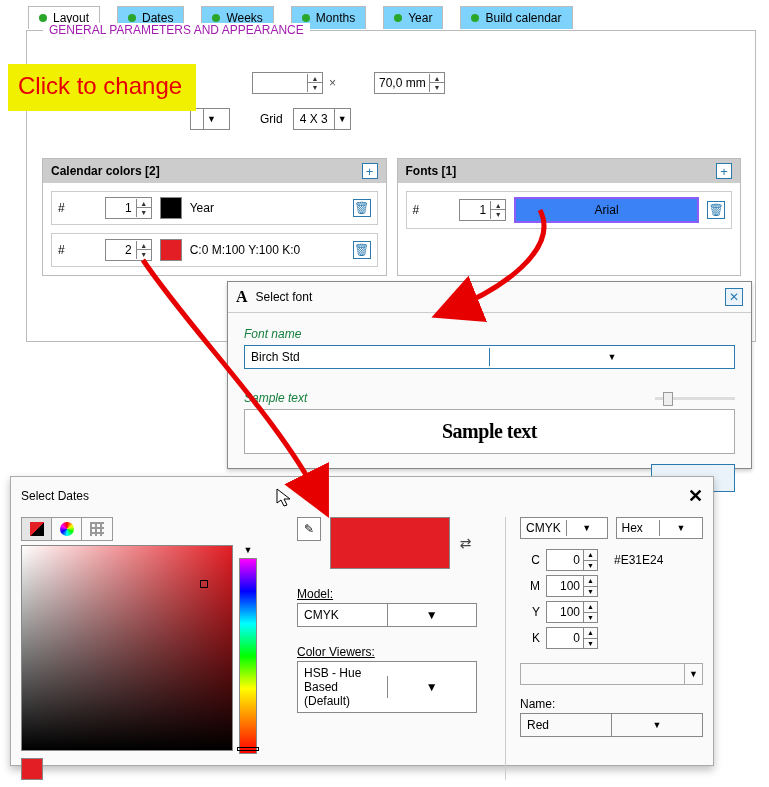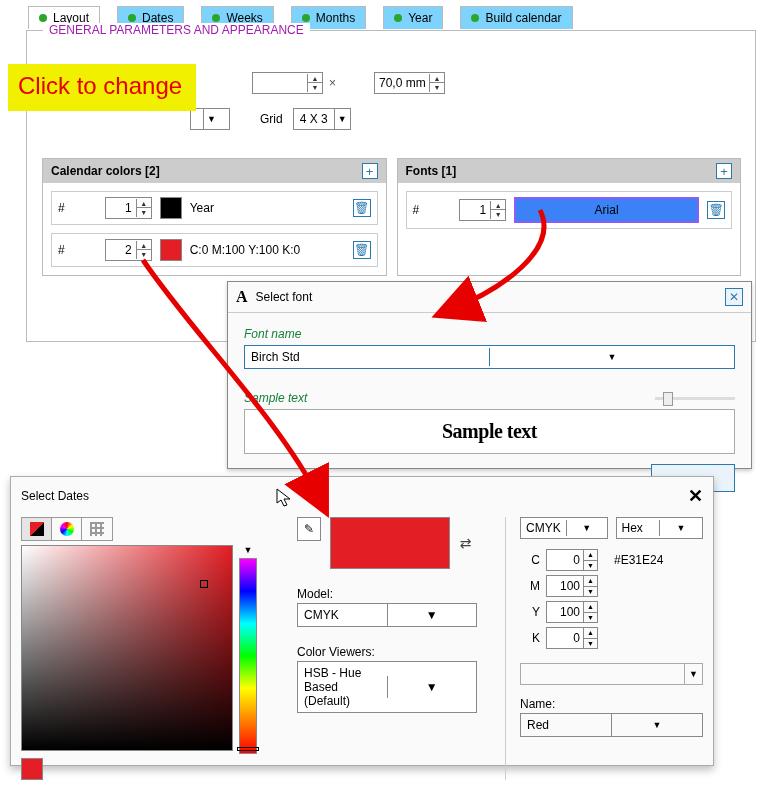--- a/index.html
+++ b/index.html
@@ -84,21 +84,21 @@
 .hue-col { display:flex; flex-direction:column; gap:3px; align-items:center; }
 .hue-arrow { font-size:9px; color:#000; }
 .hue-bar { width:18px; height:196px; border:1px solid #888; background: linear-gradient(to bottom, #ff00ff, #0000ff, #00ffff, #00ff00, #ffff00, #ff8000, #ff0000); position:relative;}
 .hue-thumb { position:absolute; left:-3px; right:-3px; height:4px; border:1px solid #000; bottom: 2px; }
 .cd-bottom-sw { width:22px; height:22px; background:#e31e24; border:1px solid #888; margin-top:4px; }
 
 .cd-mid { flex:1; position:relative; }
 .eyedrop { width:24px; height:24px; border:1px solid #888; background:#fff; display:inline-flex; align-items:center; justify-content:center; cursor:pointer; vertical-align:top; }
 .big-sw { display:inline-block; width:120px; height:52px; border:1px solid #888; background:#e31e24; margin-left:6px; vertical-align:top;}
 .swap { display:inline-block; margin-left:6px; color:#444; font-size:14px; vertical-align:top; position:relative; top:18px; cursor:pointer; }
-.mid-label { margin-top:18px; }
+.mid-label { margin-top:18px;text-decoration:underline; }
 .mid-select { border:1px solid #888; background:#fff; display:flex; align-items:center; margin-top:2px; width: 180px;}
 .mid-select span { flex:1; padding:4px 6px; }
 .mid-select .caret { width:18px; text-align:center; border-left:1px solid #888; }
 
 .cd-right { width:198px; border-left:1px solid #ccc; padding-left:14px; }
 .topsel-row { display:flex; gap:8px; }
 .sm-select { border:1px solid #888; background:#fff; display:flex; align-items:center; flex:1;}
 .sm-select span { flex:1; padding:3px 5px; }
 .sm-select .caret { width:16px; text-align:center; border-left:1px solid #888; font-size:9px;}
 .cmyk-rows { margin-top:10px; }

